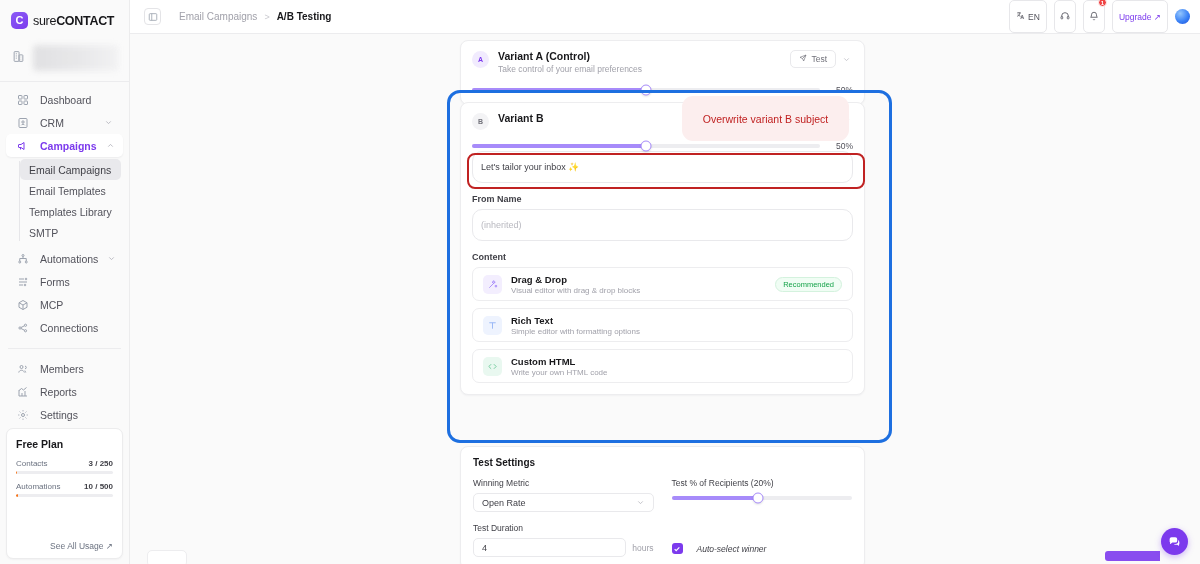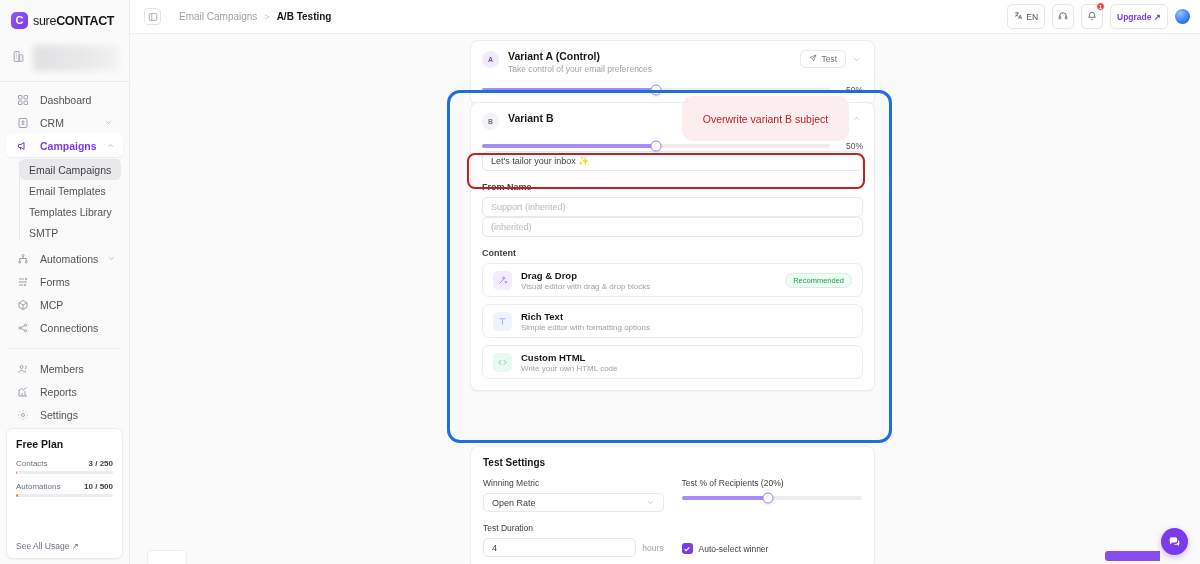--- a/index.html
+++ b/index.html
@@ -72,64 +72,64 @@
     position: absolute; left: 6px; right: 6px; bottom: 5px;
     background: #fff; border: 1px solid #ececed; border-radius: 7px;
     padding: 9px 9px 7px 9px;
     box-shadow: 0 1px 2px rgba(16,24,40,.04);
   }
   .plan-title { font-size: 10.5px; font-weight: 700; color: #18181b; margin-bottom: 9px; }
   .usage-row { display: flex; justify-content: space-between; font-size: 8px; color: #6b7280; margin-bottom: 3px; }
   .usage-row .uv { color: #3f3f46; font-weight: 600; }
   .usage-bar { height: 3px; background: #ededf0; border-radius: 2px; overflow: hidden; margin-bottom: 8px; }
   .usage-fill { height: 100%; background: #f97316; border-radius: 2px; }
-  .see-usage { text-align: left; font-size: 8.5px; color: #6b7280; padding-top: 2px; cursor: pointer; margin-top: 42px; }
+  .see-usage { text-align: right; font-size: 8.5px; color: #6b7280; padding-top: 2px; cursor: pointer; margin-top: 42px; }
 
   
   .main { flex: 1; height: 564px; position: relative; background: #fafafa; }
   .topbar {
     height: 34px; background: #fff; border-bottom: 1px solid #ececee;
     display: flex; align-items: center; padding: 0 10px 0 14px;
   }
   .panel-toggle {
     width: 17px; height: 17px; border: 1px solid #e4e4e7; border-radius: 4px;
     display: flex; align-items: center; justify-content: center; color: #9ca3af;
     cursor: pointer; background: #fff; flex: 0 0 auto;
   }
   .crumbs { display: flex; align-items: center; gap: 7px; margin-left: 18px; font-size: 10px; }
   .crumb-link { color: #a1a1aa; cursor: pointer; }
   .crumb-sep { color: #c9c9cf; font-size: 9px; }
   .crumb-current { color: #18181b; font-weight: 700; }
   .top-right { margin-left: auto; display: flex; align-items: center; gap: 7px; }
   .pill {
-    height: 25px; border: 1px solid #e7e7ea; border-radius: 5px; background: #fff;
+    height: 33px; border: 1px solid #e7e7ea; border-radius: 5px; background: #fff;
     display: flex; align-items: center; gap: 3px; padding: 0 6px;
     font-size: 8.5px; color: #52525b; cursor: pointer;
   }
   .pill.icon-only { padding: 0 5px; }
-  .pill.upgrade { color: #7c3aed; font-weight: 700; text-align: center; }
+  .pill.upgrade { color: #7c3aed; font-weight: 400; text-align: center; }
   .bell-wrap { position: relative; }
   .bell-badge {
     position: absolute; top: -3px; right: -3px;
     width: 9px; height: 9px; border-radius: 50%; background: #ef4444;
     color: #fff; font-size: 6px; font-weight: 700;
     display: flex; align-items: center; justify-content: center;
     border: 1px solid #fff;
   }
   .avatar {
     width: 15px; height: 15px; border-radius: 50%;
     background: radial-gradient(circle at 35% 30%, #93c5fd, #3b82f6 55%, #1d4ed8);
     cursor: pointer;
   }
 
   
   .content { position: absolute; top: 34px; left: 0; right: 0; bottom: 0; overflow: hidden; }
 
   .card {
-    position: absolute; left: 340px; width: 405px;
+    position: absolute; left: 330px; width: 405px;
     background: #fff; border: 1px solid #ededef; border-radius: 8px;
     box-shadow: 0 1px 2px rgba(16,24,40,.04);
   }
   .card-a { top: 6px; padding: 9px 11px 9px 11px; }
   .card-b { top: 68px; padding: 9px 11px 11px 11px; }
   .card-ts { top: 412px; padding: 10px 12px 12px 12px; }
 
   .variant-head { display: flex; align-items: flex-start; gap: 9px; }
   .v-badge {
     width: 17px; height: 17px; border-radius: 50%;
@@ -160,21 +160,21 @@
   .slider-val { font-size: 8.5px; color: #52525b; width: 24px; text-align: right; }
 
   .field-label { font-size: 9px; color: #3f3f46; font-weight: 600; margin: 11px 0 5px 0; }
   .field-label.first { margin-top: 13px; }
   .field-row { display: flex; align-items: center; }
   .reset-link {
     margin-left: auto; display: flex; align-items: center; gap: 3px;
     font-size: 8px; color: #a1a1aa; cursor: pointer; font-weight: 400;
   }
   .input {
-    height: 20px; border: 1px solid #e9e9ec; border-radius: 5px; background: #fff;
+    height: 32px; border: 1px solid #e9e9ec; border-radius: 10px; background: #fff;
     display: flex; align-items: center; padding: 0 8px;
     font-size: 9px; color: #3f3f46; cursor: text;
   }
   .input.ph { color: #b9b9c0; }
 
   .opt {
     height: 34px; border: 1px solid #ededef; border-radius: 7px; background: #fff;
     display: flex; align-items: center; gap: 9px; padding: 0 10px;
     margin-bottom: 7px; cursor: pointer;
   }
@@ -204,21 +204,21 @@
     font-size: 9px; color: #3f3f46; cursor: pointer;
   }
   .select .sc { margin-left: auto; color: #b9b9c0; display: flex; }
   .ts-row2 { display: flex; gap: 18px; margin-top: 11px; align-items: flex-end; }
   .dur-input {
     height: 19px; border: 1px solid #e9e9ec; border-radius: 5px; background: #fff;
     display: flex; align-items: center; padding: 0 8px;
     font-size: 9px; color: #3f3f46; cursor: text; width: 100%;
   }
   .hours-lbl { font-size: 8.5px; color: #a1a1aa; margin-left: 6px; white-space: nowrap; }
-  .cb-row { display: flex; align-items: center; gap: 6px; }
+  .cb-row { display: flex; align-items: center; gap: 14px; font-style: italic; }
   .cb {
     width: 11px; height: 11px; border-radius: 3px; background: #7c3aed;
     display: flex; align-items: center; justify-content: center;
     color: #fff; font-size: 8px; cursor: pointer; flex: 0 0 auto;
   }
   .cb-lbl { font-size: 8.5px; color: #3f3f46; }
 
   
   .blue-box {
     position: absolute; left: 317px; top: 56px; width: 445px; height: 353px;
@@ -549,21 +549,20 @@
           <div class="slider">
             <div class="fill" style="width:50%"></div>
             <div class="knob" style="left:50%"></div>
           </div>
           <div class="slider-val">50%</div>
         </div>
 
         <div class="input">Let's tailor your inbox ✨</div>
 
         <div class="field-label">From Name</div>
-        <div class="input ph">Support (inherited)</div>
 
         <div class="input ph">(inherited)</div>
 
         <div class="field-label">Content</div>
 
         <div class="opt">
           <div class="opt-icon dd">
             <svg width="11" height="11" viewBox="0 0 24 24" fill="none" stroke="currentColor" stroke-width="2">
               <path d="M5 19L15 9M14.5 3.5l1 2.5 2.5 1-2.5 1-1 2.5-1-2.5-2.5-1 2.5-1 1-2.5zM19.5 13l.7 1.8 1.8.7-1.8.7-.7 1.8-.7-1.8-1.8-.7 1.8-.7.7-1.8z"></path>
             </svg>

